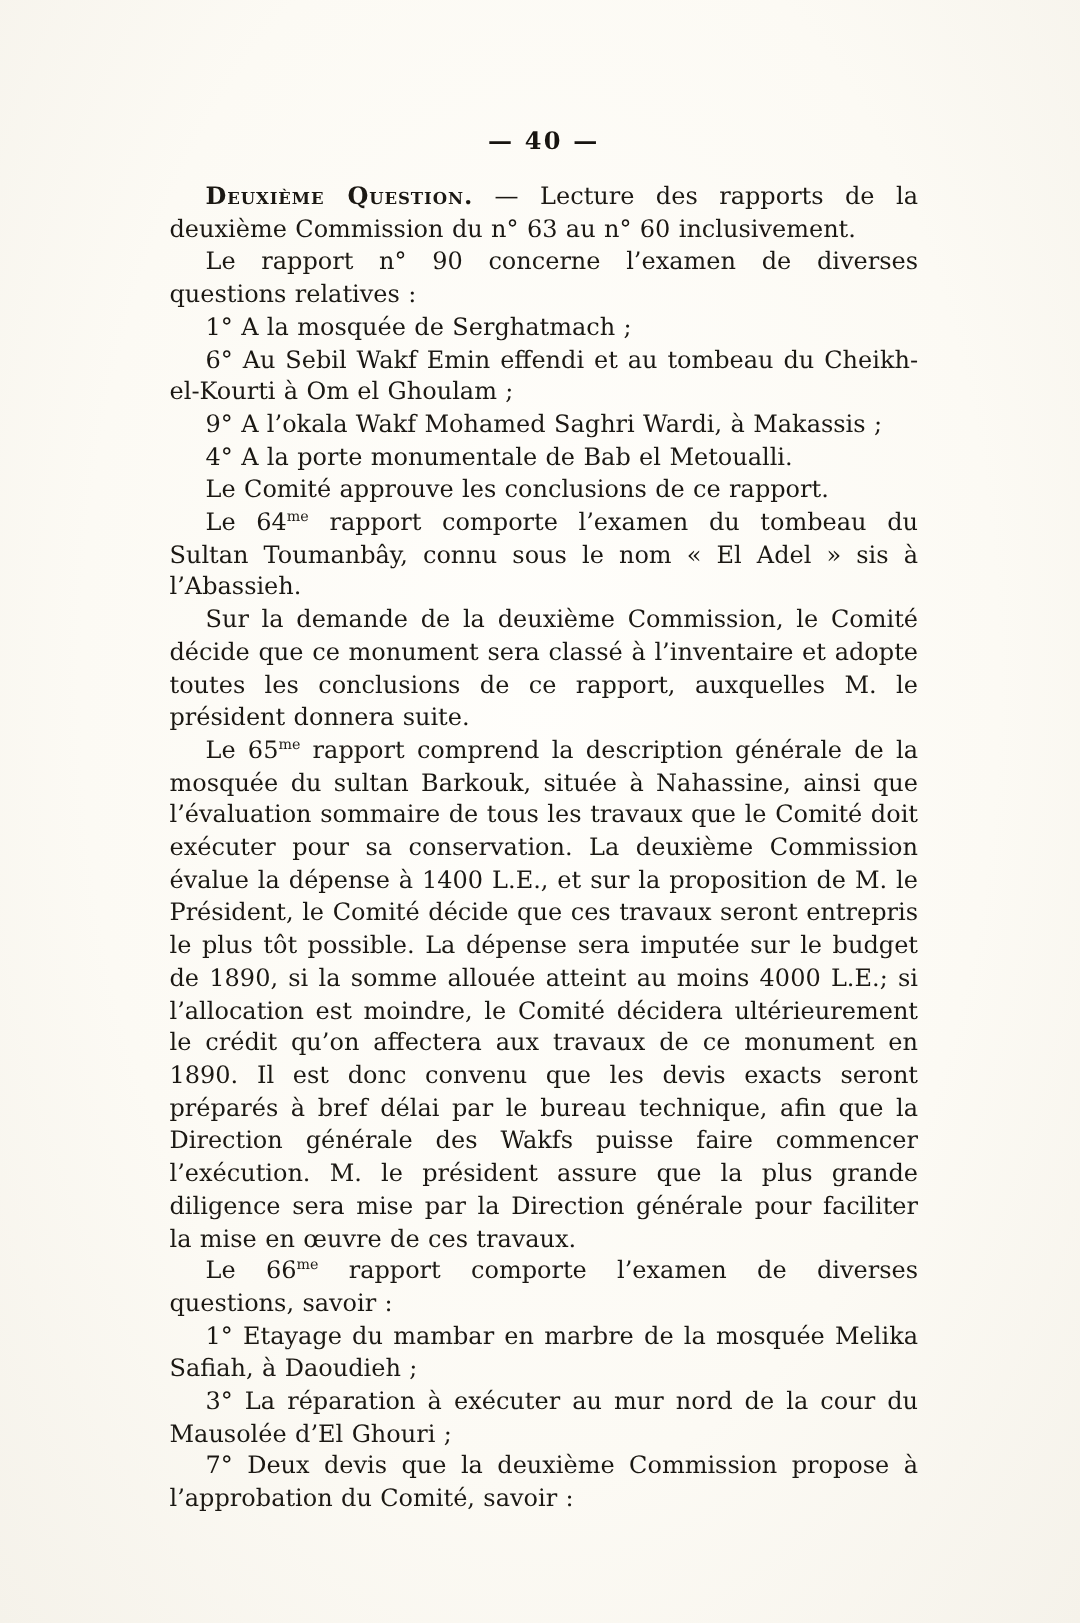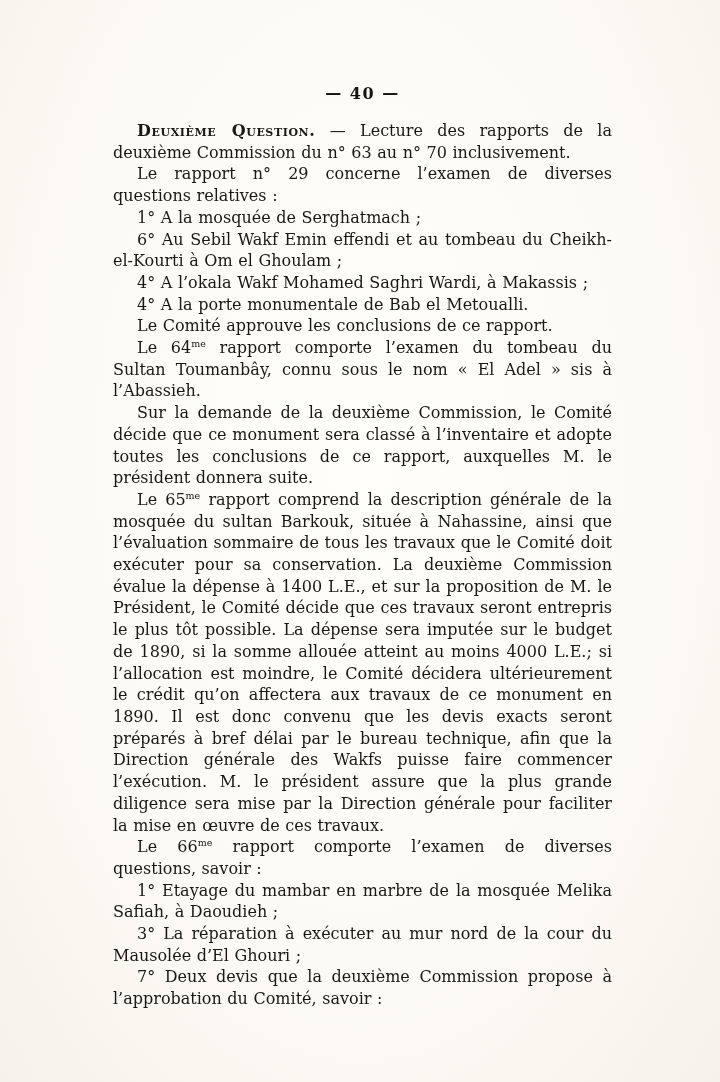--- a/index.html
+++ b/index.html
@@ -50,29 +50,29 @@
   }
 </style>
 </head>
 <body>
 
 <div class="page">
   <div class="text-block">
 
     <div class="page-number">— 40 —</div>
 
-    <p class="para"><span class="sc">Deuxième Question.</span><span> — Lecture des rapports de la deuxième Commission du n° 63 au n° 70 inclusivement.</span></p>
+    <p class="para"><span class="sc">Deuxième Question.</span><span> — Lecture des rapports de la deuxième Commission du n° 63 au n° 60 inclusivement.</span></p>
 
-    <p class="para">Le rapport n° 29 concerne l’examen de diverses questions relatives :</p>
+    <p class="para">Le rapport n° 90 concerne l’examen de diverses questions relatives :</p>
 
     <p class="para">1° A la mosquée de Serghatmach ;</p>
 
     <p class="para">6° Au Sebil Wakf Emin effendi et au tombeau du Cheikh-el-Kourti à Om el Ghoulam ;</p>
 
-    <p class="para">4° A l’okala Wakf Mohamed Saghri Wardi, à Makassis ;</p>
+    <p class="para">9° A l’okala Wakf Mohamed Saghri Wardi, à Makassis ;</p>
 
     <p class="para">4° A la porte monumentale de Bab el Metoualli.</p>
 
     <p class="para">Le Comité approuve les conclusions de ce rapport.</p>
 
     <p class="para"><span>Le 64</span><sup class="ord">me</sup><span> rapport comporte l’examen du tombeau du Sultan Toumanbây, connu sous le nom « El Adel » sis à l’Abassieh.</span></p>
 
     <p class="para">Sur la demande de la deuxième Commission, le Comité décide que ce monument sera classé à l’inventaire et adopte toutes les conclusions de ce rapport, auxquelles M. le président donnera suite.</p>
 
     <p class="para"><span>Le 65</span><sup class="ord">me</sup><span> rapport comprend la description générale de la mosquée du sultan Barkouk, située à Nahassine, ainsi que l’évaluation sommaire de tous les travaux que le Comité doit exécuter pour sa conservation. La deuxième Commission évalue la dépense à 1400 L.E., et sur la proposition de M. le Président, le Comité décide que ces travaux seront entrepris le plus tôt possible. La dépense sera imputée sur le budget de 1890, si la somme allouée atteint au moins 4000 L.E.; si l’allocation est moindre, le Comité décidera ultérieurement le crédit qu’on affectera aux travaux de ce monument en 1890. Il est donc convenu que les devis exacts seront préparés à bref délai par le bureau technique, afin que la Direction générale des Wakfs puisse faire commencer l’exécution. M. le président assure que la plus grande diligence sera mise par la Direction générale pour faciliter la mise en œuvre de ces travaux.</span></p>

